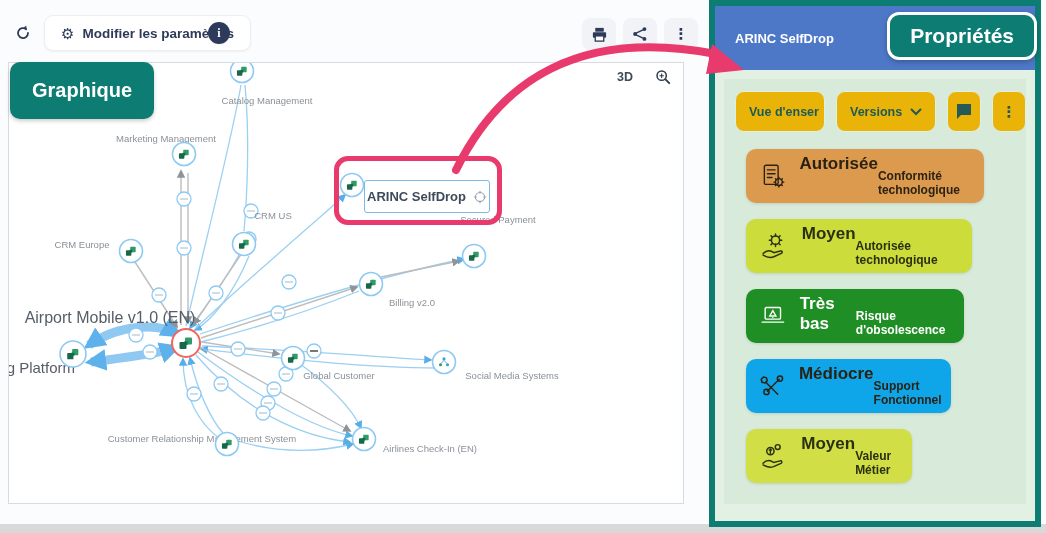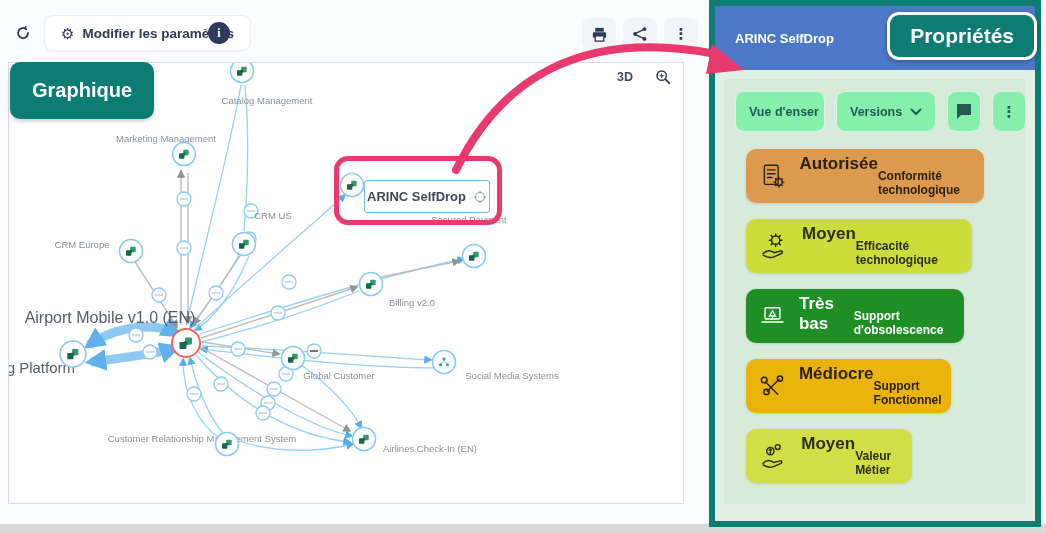--- a/index.html
+++ b/index.html
@@ -54,21 +54,21 @@
   
   .panel{position:absolute;left:709px;top:0;width:332px;height:527px;box-sizing:border-box;
     border:6px solid #0d7c73;background:#e3f1e5;z-index:10;}
   .panel-header{height:64px;background:#4d78c7;display:flex;align-items:center;padding-left:20px;
     color:#fff;font-size:13px;font-weight:700;}
   .props-badge{position:absolute;right:-2px;top:6px;background:#0d7c73;border:3px solid #fff;
     border-radius:12px;color:#fff;font-size:21px;font-weight:700;padding:9px 20px;z-index:12;
     box-shadow:0 2px 5px rgba(0,0,0,.25);}
   .panel-body{margin:9px 9px 0 9px;background:#d8ebdb;height:425px;}
   .tab-row{display:flex;gap:11px;padding:12px 0 0 11px;align-items:center;}
-  .tab-btn{background:#86efac;border:1px solid #dff0e4;border-radius:9px;padding:0 13px;height:39px;
+  .tab-btn{background:#eab308;border:1px solid #dff0e4;border-radius:9px;padding:0 13px;height:39px;
     display:flex;align-items:center;font-size:12.5px;font-weight:700;color:#1e5b54;gap:8px;cursor:pointer;}
   .tab-overview{max-width:70px;overflow:hidden;white-space:nowrap;}
   .tab-icon{justify-content:center;padding:0;width:36px;}
   .kebab-teal{font-size:15px;font-weight:700;color:#265a54;letter-spacing:0;}
   .cards{display:flex;flex-direction:column;gap:16px;margin:17px 0 0 22px;}
   .card{height:54px;border-radius:10px;display:flex;align-items:center;padding-left:13px;gap:13px;
     box-shadow:0 1px 3px rgba(0,0,0,.12);cursor:pointer;}
   .card:nth-of-type(1){width:225px;}
   .card:nth-of-type(2){width:213px;}
   .card:nth-of-type(3){width:205px;}
@@ -297,21 +297,21 @@
         <use href="#app-icon" x="6" y="6" width="14" height="14"></use>
       </svg>
   </div>
 
   <div class="glabel" style="left:258px;top:32px">Catalog Management</div>
   <div class="glabel" style="left:157px;top:70px">Marketing Management</div>
   <div class="glabel" style="left:264px;top:147px">CRM US</div>
   <div class="glabel" style="left:73px;top:176px">CRM Europe</div>
   <div class="glabel glabel-big" style="left:101px;top:246px">Airport Mobile v1.0 (EN)</div>
   <div class="glabel glabel-med" style="left:-14px;top:296px">ing Platform</div>
-  <div class="glabel" style="left:460px;top:151px">Secured Payment</div>
+  <div class="glabel" style="left:489px;top:151px">Secured Payment</div>
   <div class="glabel" style="left:403px;top:234px">Billing v2.0</div>
   <div class="glabel" style="left:330px;top:307px">Global Customer</div>
   <div class="glabel" style="left:503px;top:307px">Social Media Systems</div>
   <div class="glabel" style="left:193px;top:370px">Customer Relationship Management System</div>
   <div class="glabel" style="left:421px;top:380px">Airlines Check-In (EN)</div>
 
   <div class="threed">
     <span>3D</span>
     <svg width="16" height="16" viewBox="0 0 18 18">
       <circle cx="7.5" cy="7.5" r="5.2" fill="none" stroke="#2f3a4a" stroke-width="1.7"></circle>
@@ -377,38 +377,38 @@
       </div>
 
       <div class="card" style="background: rgb(203, 220, 59); color: rgb(42, 48, 16);">
         <svg width="34" height="34" viewBox="0 0 36 36" fill="none" stroke="currentColor" stroke-width="1.8" stroke-linecap="round">
           <circle cx="20" cy="11" r="5"></circle>
           <path d="M20 3.5 v2.5 M20 16 v2.5 M12.5 11 h2.5 M25 11 h2.5 M14.5 5.5 l1.8 1.8 M23.7 14.7 l1.8 1.8 M25.5 5.5 L23.7 7.3 M16.3 14.7 l-1.8 1.8"></path>
           <path d="M5 27 c4 -4 9 -4 13 -1 l8 -2 c2 -.5 3 2 1 3 l-9 4 c-4 1.5 -9 .5 -13 -2"></path>
         </svg>
         <div class="card-txt">
           <span class="card-title">Moyen</span>
-          <span class="card-sub">Efficacité technologique</span>
+          <span class="card-sub">Autorisée technologique</span>
         </div>
       </div>
 
       <div class="card" style="background: rgb(31, 143, 37); color: rgb(255, 255, 255);">
         <svg width="34" height="34" viewBox="0 0 36 36" fill="none" stroke="currentColor" stroke-width="1.8" stroke-linecap="round">
           <rect x="8" y="7" width="20" height="15" rx="1.5"></rect>
           <path d="M4 26 h28 M13 26 h10"></path>
           <path d="M18 11 l4 7 h-8 z"></path>
           <path d="M18 20.2 v.1"></path>
         </svg>
         <div class="card-txt">
           <span class="card-title">Très bas</span>
-          <span class="card-sub">Support d'obsolescence</span>
+          <span class="card-sub">Risque d'obsolescence</span>
         </div>
       </div>
 
-      <div class="card" style="background: #eab308; color: rgb(43, 34, 19);">
+      <div class="card" style="background: #0ea5e9; color: rgb(43, 34, 19);">
         <svg width="34" height="34" viewBox="0 0 36 36" fill="none" stroke="currentColor" stroke-width="2" stroke-linecap="round">
           <path d="M9 13 L25 29"></path>
           <path d="M6 6 l4 1 1 4 -3 3 -4 -1 -1 -4 z"></path>
           <path d="M27 9 L11 25"></path>
           <circle cx="28" cy="8" r="3.5"></circle>
           <circle cx="10" cy="26" r="3.5"></circle>
         </svg>
         <div class="card-txt">
           <span class="card-title">Médiocre</span>
           <span class="card-sub">Support Fonctionnel</span>

